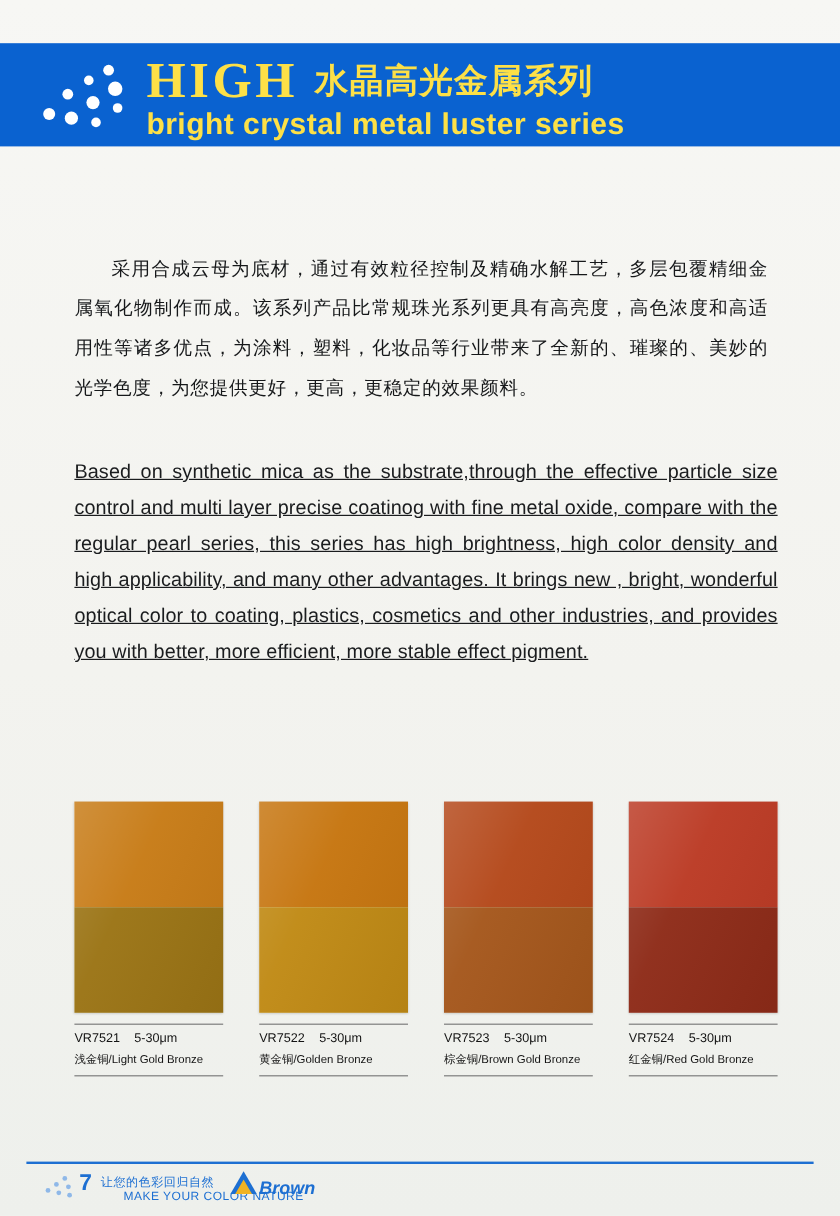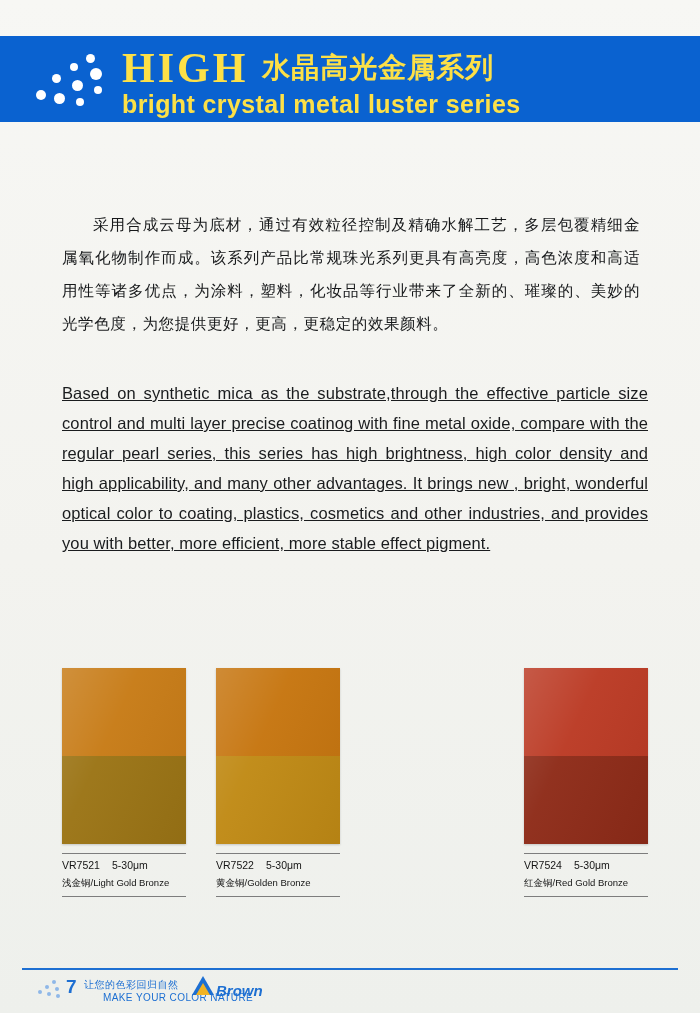--- a/index.html
+++ b/index.html
@@ -307,20 +307,31 @@
         <div class="top" id="c1t" style="background: rgb(198, 117, 15);"></div>
         <div class="bottom" id="c1b" style="background: rgb(192, 138, 21);"></div>
         <div class="gloss"></div>
       </div>
       <div class="rule"></div>
       <div class="code"><span>VR7522</span><span class="size">5-30μm</span></div>
       <div class="name">黄金铜/Golden Bronze</div>
       <div class="rule2"></div>
     </div>
 
+    <div class="swatch" style="left:308px;">
+      <div class="chip">
+        <div class="top" id="c2t" style="background: rgb(180, 72, 26);"></div>
+        <div class="bottom" id="c2b" style="background: rgb(165, 87, 28);"></div>
+        <div class="gloss"></div>
+      </div>
+      <div class="rule"></div>
+      <div class="code"><span>VR7523</span><span class="size">5-30μm</span></div>
+      <div class="name">棕金铜/Brown Gold Bronze</div>
+      <div class="rule2"></div>
+    </div>
 
     <div class="swatch" style="left:462px;">
       <div class="chip">
         <div class="top" id="c3t" style="background: rgb(187, 58, 36);"></div>
         <div class="bottom" id="c3b" style="background: rgb(142, 43, 24);"></div>
         <div class="gloss"></div>
       </div>
       <div class="rule"></div>
       <div class="code"><span>VR7524</span><span class="size">5-30μm</span></div>
       <div class="name">红金铜/Red Gold Bronze</div>

